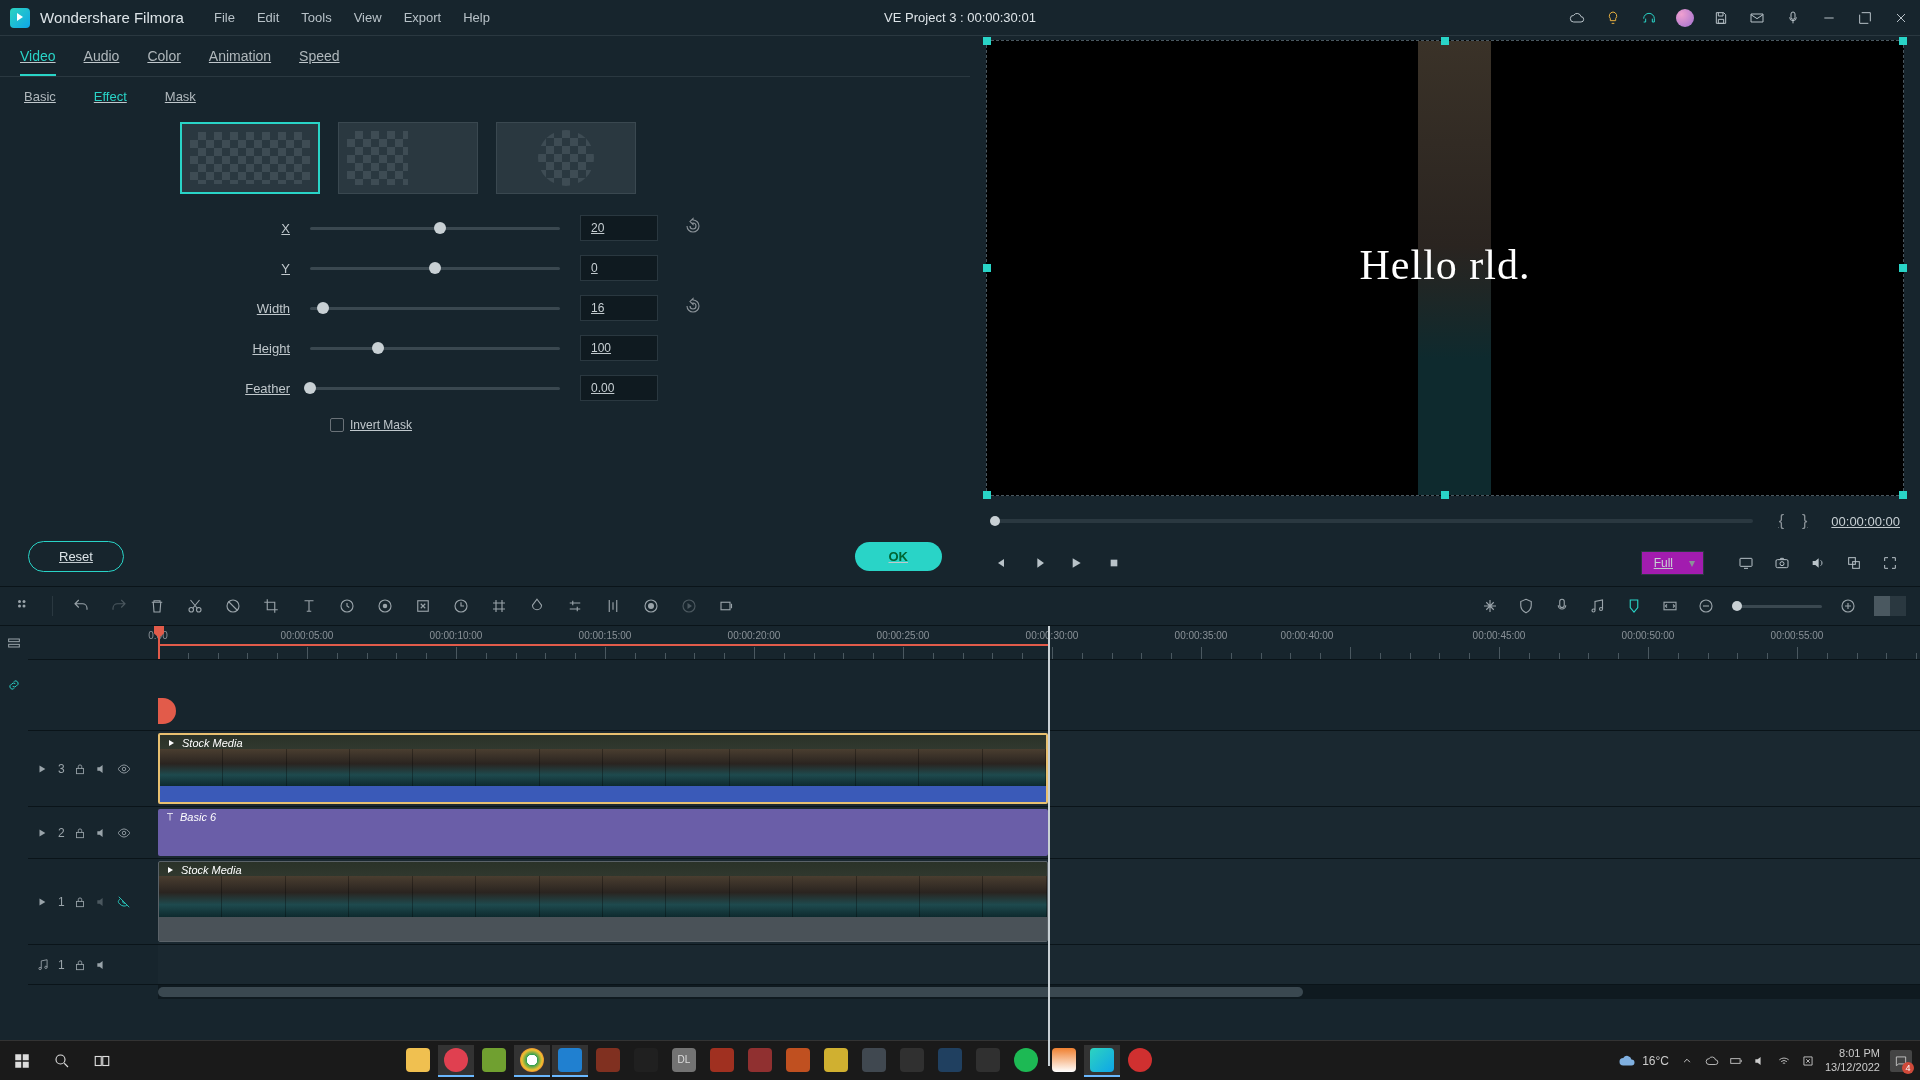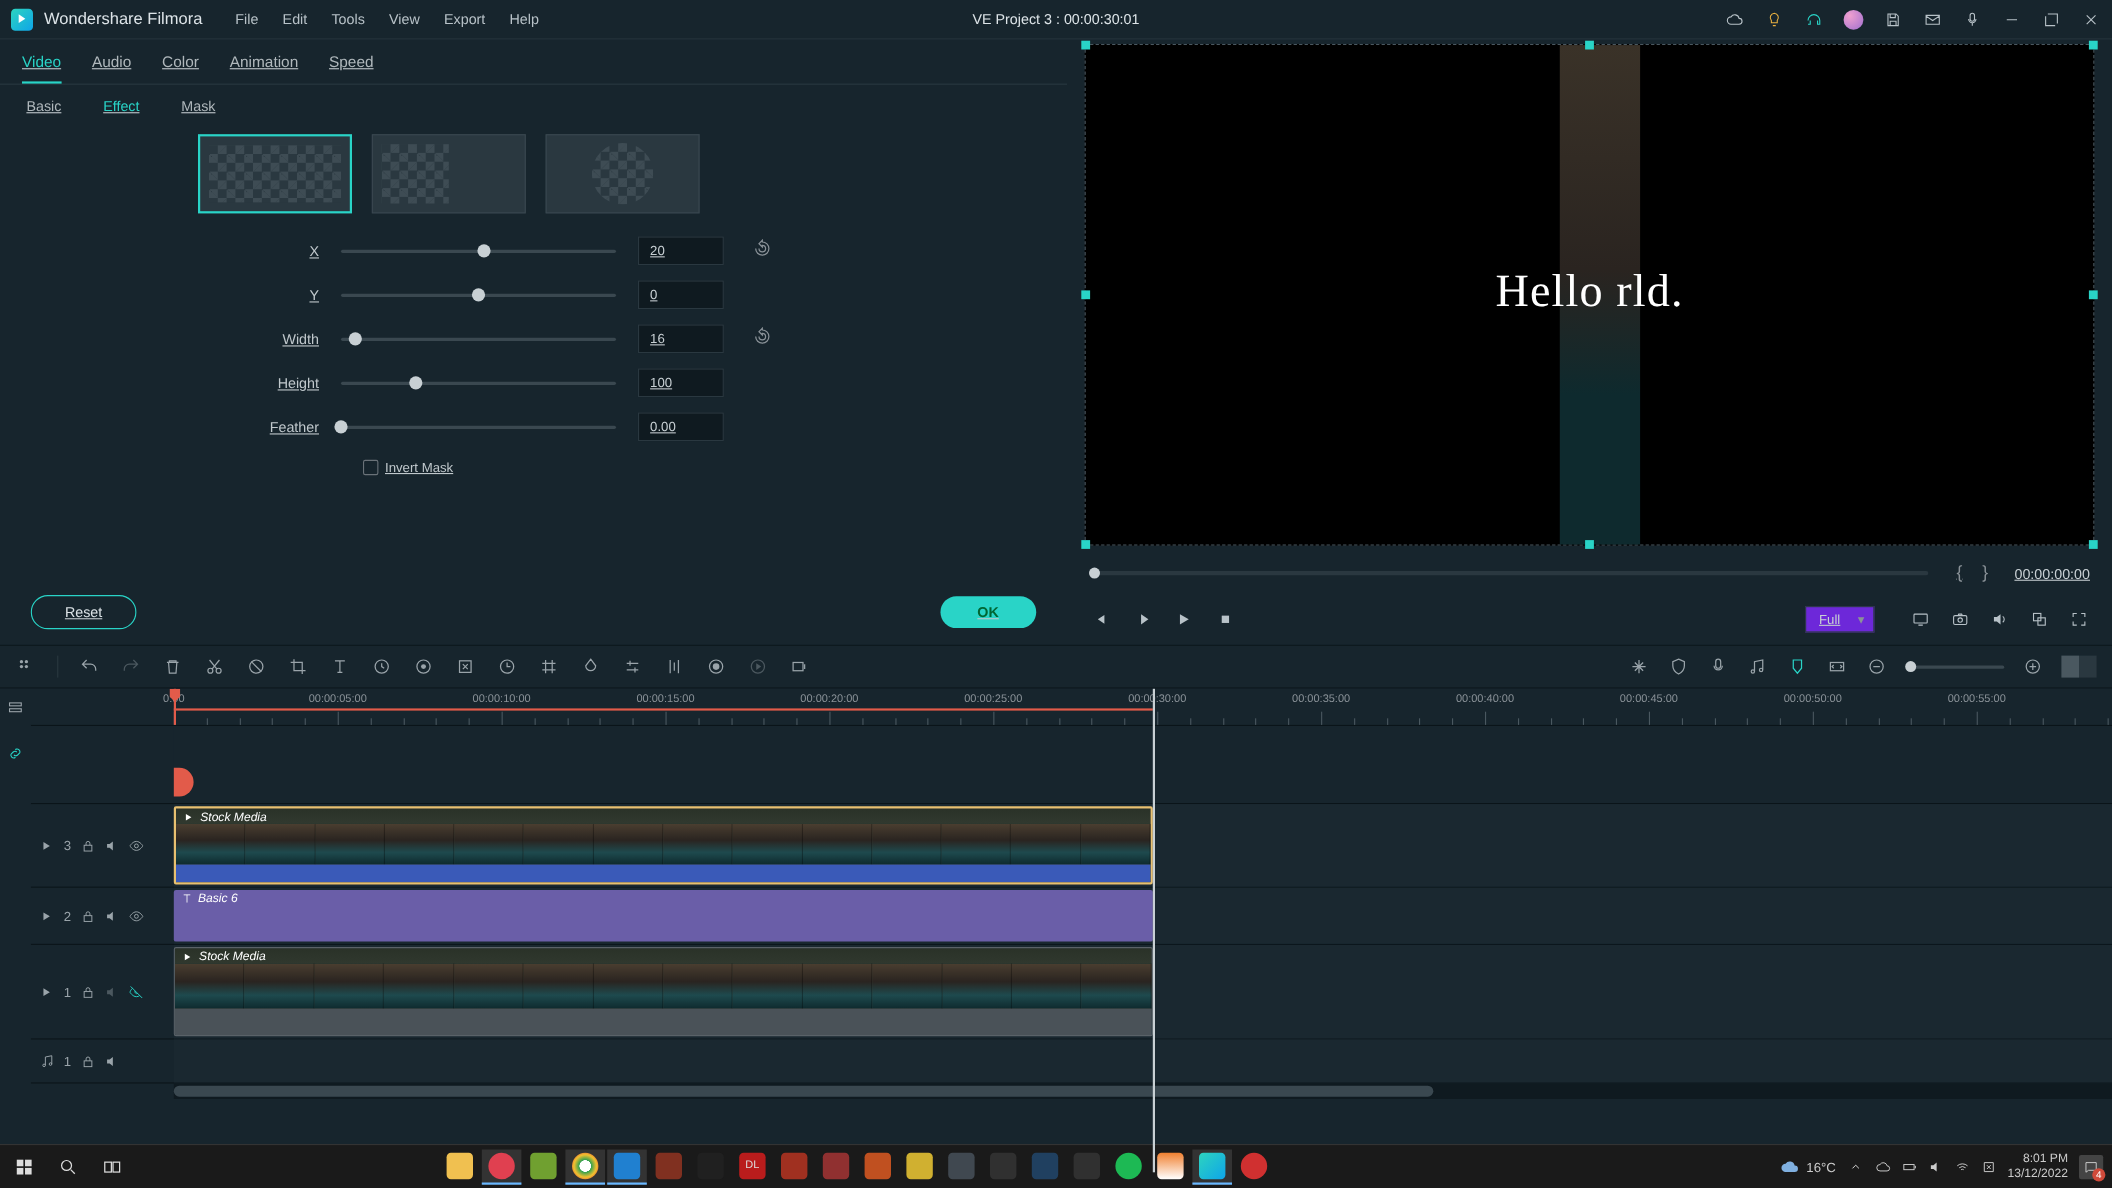--- a/index.html
+++ b/index.html
@@ -62,21 +62,21 @@
 .preview-text { position:absolute; top:44%; left:0; right:0; text-align:center; font-size:42px; color:#fff; font-family:serif; letter-spacing:1px; }
 
 .preview-controls { height:50px; display:flex; align-items:center; gap:10px; padding: 0 6px; }
 .pc-scrub { flex:1; height:4px; background:#2a3840; border-radius:2px; position:relative; margin-right:12px; }
 .pc-scrub-thumb { position:absolute; left:0; top:50%; width:10px; height:10px; background:#c8d0d4; border-radius:50%; transform:translate(0,-50%); }
 .pc-brace { color:#8a9298; font-size:16px; cursor:pointer; padding: 0 4px; }
 .pc-time { color:#c8d0d4; font-size:13px; margin-left:10px; }
 .playback-row { height:40px; display:flex; align-items:center; gap:18px; padding: 0 6px 6px; }
 .pb-btn { width:20px; height:20px; color:#b8c2c8; cursor:pointer; display:flex; align-items:center; justify-content:center; }
 .pb-btn svg{width:16px;height:16px;}
-.quality-sel { margin-left:auto; background:#6d28d9; border:1px solid #2a3840; padding:4px 30px 4px 12px; color:#c8d0d4; font-size:12px; position:relative; cursor:pointer; }
+.quality-sel { margin-left:auto; background:#a21caf; border:1px solid #2a3840; padding:4px 30px 4px 12px; color:#c8d0d4; font-size:12px; position:relative; cursor:pointer; }
 .quality-sel::after { content:"▾"; position:absolute; right:8px; color:#8a9298; }
 .pb-right { display:flex; gap:16px; margin-left:14px; }
 
 
 .toolbar { height: 40px; background:#17252d; border-top:1px solid #0a1419; border-bottom:1px solid #0a1419; display:flex; align-items:center; padding:0 14px; gap:18px; }
 .tool-ic { width:20px; height:20px; color:#9aa4aa; cursor:pointer; display:flex; align-items:center; justify-content:center; }
 .tool-ic svg { width:18px; height:18px; }
 .tool-sep { width:1px; height:20px; background:#2a3840; }
 .toolbar-right { margin-left:auto; display:flex; align-items:center; gap:16px; }
 .zoom-track { width:90px; height:3px; background:#3a4850; border-radius:2px; position:relative; }
@@ -593,21 +593,21 @@
         <div class="tl-tick" style="left: 1053.8px;"></div>
         <div class="tl-tick" style="left: 1083.6px;"></div>
         <div class="tl-tick" style="left: 1113.4px;"></div>
         <div class="tl-tick" style="left: 1143.2px;"></div>
         <div class="tl-tick-lbl" style="left: 1173px;">00:00:35:00</div>
         <div class="tl-tick major" style="left: 1173px;"></div>
         <div class="tl-tick" style="left: 1202.8px;"></div>
         <div class="tl-tick" style="left: 1232.6px;"></div>
         <div class="tl-tick" style="left: 1262.4px;"></div>
         <div class="tl-tick" style="left: 1292.2px;"></div>
-        <div class="tl-tick-lbl" style="left: 1322px;">00:00:40:00</div>
+        <div class="tl-tick-lbl" style="left: 1279px;">00:00:40:00</div>
         <div class="tl-tick major" style="left: 1322px;"></div>
         <div class="tl-tick" style="left: 1351.8px;"></div>
         <div class="tl-tick" style="left: 1381.6px;"></div>
         <div class="tl-tick" style="left: 1411.4px;"></div>
         <div class="tl-tick" style="left: 1441.2px;"></div>
         <div class="tl-tick-lbl" style="left: 1471px;">00:00:45:00</div>
         <div class="tl-tick major" style="left: 1471px;"></div>
         <div class="tl-tick" style="left: 1500.8px;"></div>
         <div class="tl-tick" style="left: 1530.6px;"></div>
         <div class="tl-tick" style="left: 1560.4px;"></div>
@@ -822,21 +822,21 @@
     <div class="tb-app active">
         <div class="tb-app-ic" style="background:#2080d0"></div>
       </div>
     <div class="tb-app">
         <div class="tb-app-ic" style="background:#803020"></div>
       </div>
     <div class="tb-app">
         <div class="tb-app-ic" style="background:#202020"></div>
       </div>
     <div class="tb-app">
-        <div class="tb-app-ic" style="background:#b91c1c;color:#ddd;display:flex;align-items:center;justify-content:center;font-size:10px">DL</div>
+        <div class="tb-app-ic" style="background:#737373;color:#ddd;display:flex;align-items:center;justify-content:center;font-size:10px">DL</div>
       </div>
     <div class="tb-app">
         <div class="tb-app-ic" style="background:#a03020"></div>
       </div>
     <div class="tb-app">
         <div class="tb-app-ic" style="background:#903030"></div>
       </div>
     <div class="tb-app">
         <div class="tb-app-ic" style="background:#c05020"></div>
       </div>

